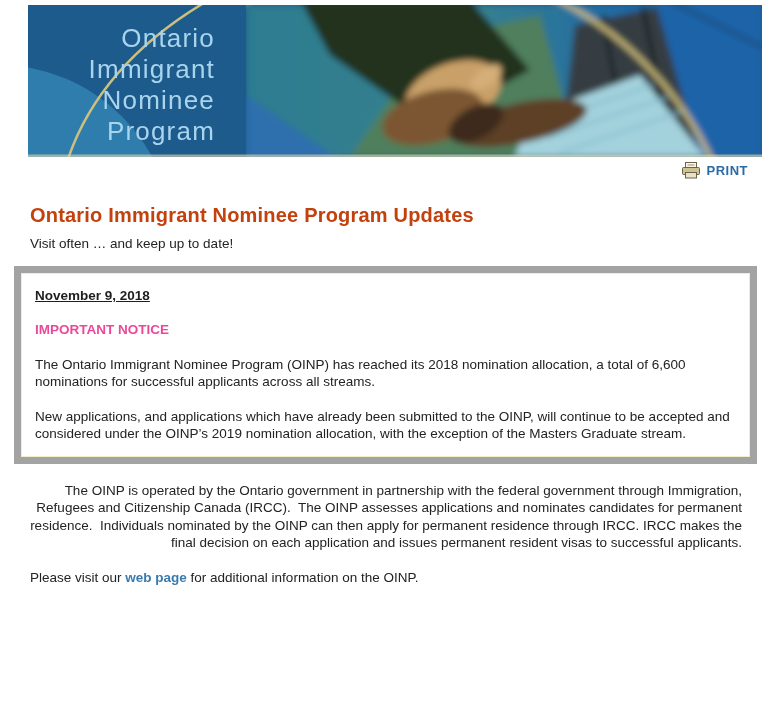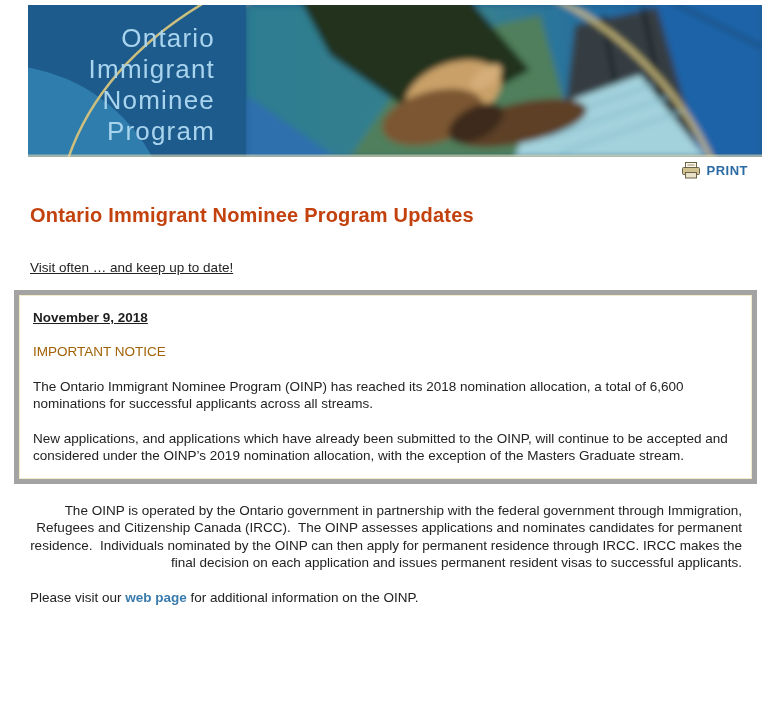--- a/index.html
+++ b/index.html
@@ -28,31 +28,31 @@
   
   .content {
     position:absolute; left:30px; top:197px; width:712px;
     font-size:13.5px; line-height:17.5px;
   }
   h1.page-title {
     margin-top:6px; font-size:20px; line-height:24px; font-weight:bold;
     color:#c2410c; letter-spacing:0.2px;
   }
   .para { margin-top:17px; white-space:pre-wrap; color:#232323; }
-  .intro-1 { margin-top:32px;text-decoration:underline; }
+  .intro-1 { margin-top:8px; }
   .notice-box {
     margin:13px -15px 0 -16px;
-    border:5px solid #a3a3a3;
+    border:7px solid #a3a3a3;
     box-shadow:inset 0 0 0 1px #f3ecc9;
     padding:14px;
     background:#ffffff;
   }
   .notice-box .first { margin-top:0; }
   .notice-date { font-weight:bold; text-decoration:underline; color:#1e1e1e; }
-  .notice-heading { font-weight:normal; color:#a16207; }
+  .notice-heading { font-weight:bold; color:#ec4899; }
   .about-para { margin-top:18px;text-align:right; }
   a.inline-link { color:#3a7bad; font-weight:bold; text-decoration:none; cursor:pointer; }
 </style>
 </head>
 <body>
 
 <div class="banner">
   <svg viewBox="0 0 734 152" preserveAspectRatio="none">
     <defs>
       <clipPath id="photoClip">

